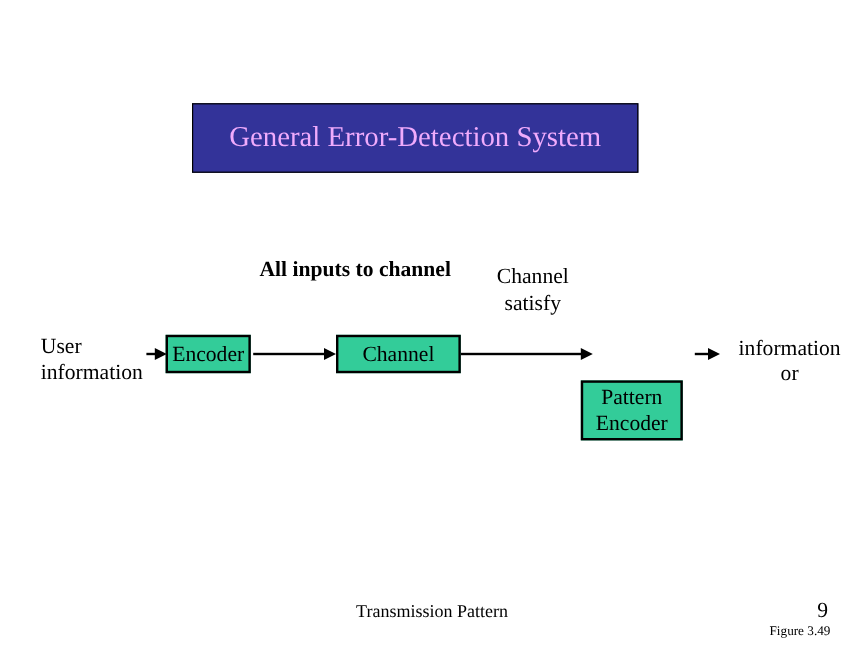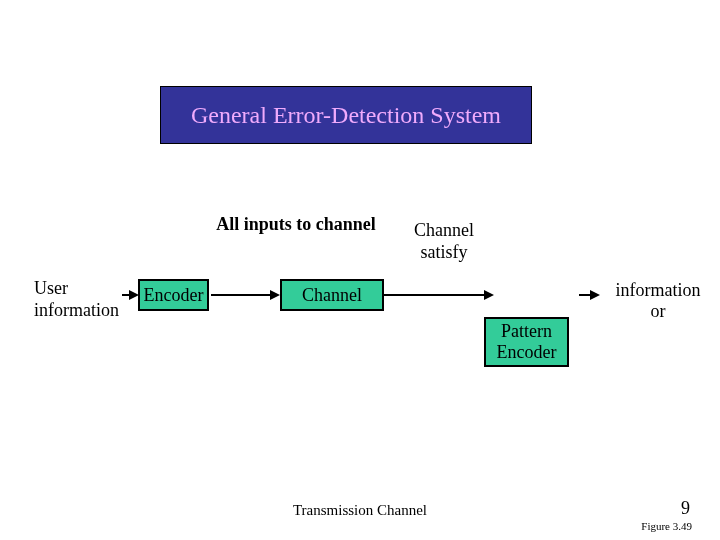--- a/index.html
+++ b/index.html
@@ -128,17 +128,17 @@
 
   <div class="abs arrow-line" style="left:211px; top:294px; width:62px;"></div>
   <div class="abs arrow-head" style="left:270px; top:290px;"></div>
 
   <div class="abs arrow-line" style="left:384px; top:294px; width:103px;"></div>
   <div class="abs arrow-head" style="left:484px; top:290px;"></div>
 
   <div class="abs arrow-line" style="left:579px; top:294px; width:14px;"></div>
   <div class="abs arrow-head" style="left:590px; top:290px;"></div>
 
-  <div class="abs footer-center">Transmission Channel</div>
+  <div class="abs footer-center">Transmission Pattern</div>
   <div class="abs page-num">9</div>
   <div class="abs figure-num">Figure 3.49</div>
 
 </div>
 
 </body></html>

